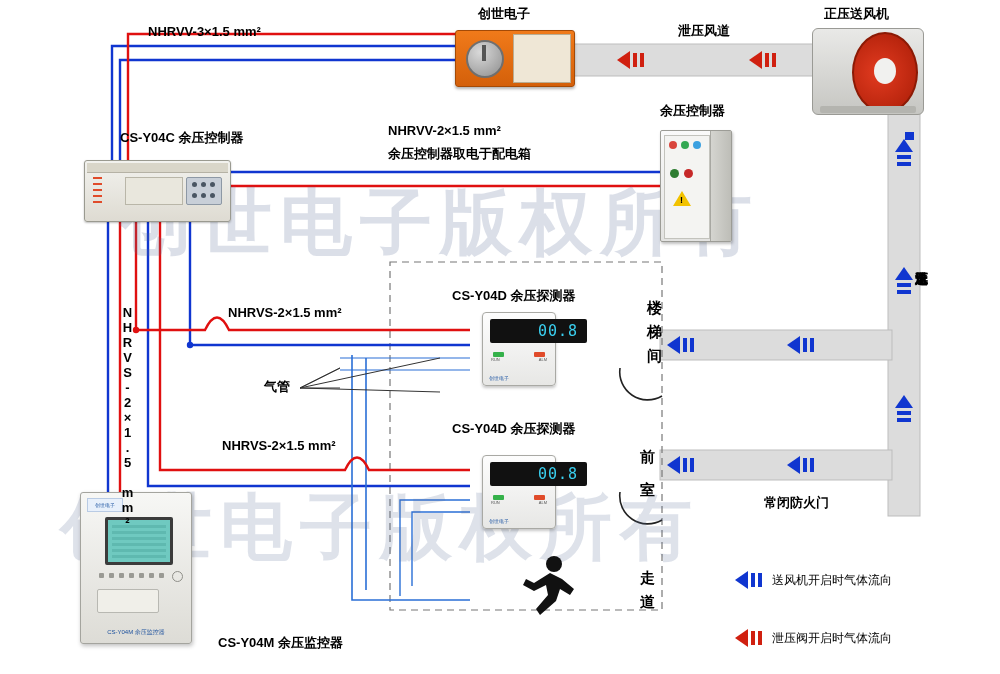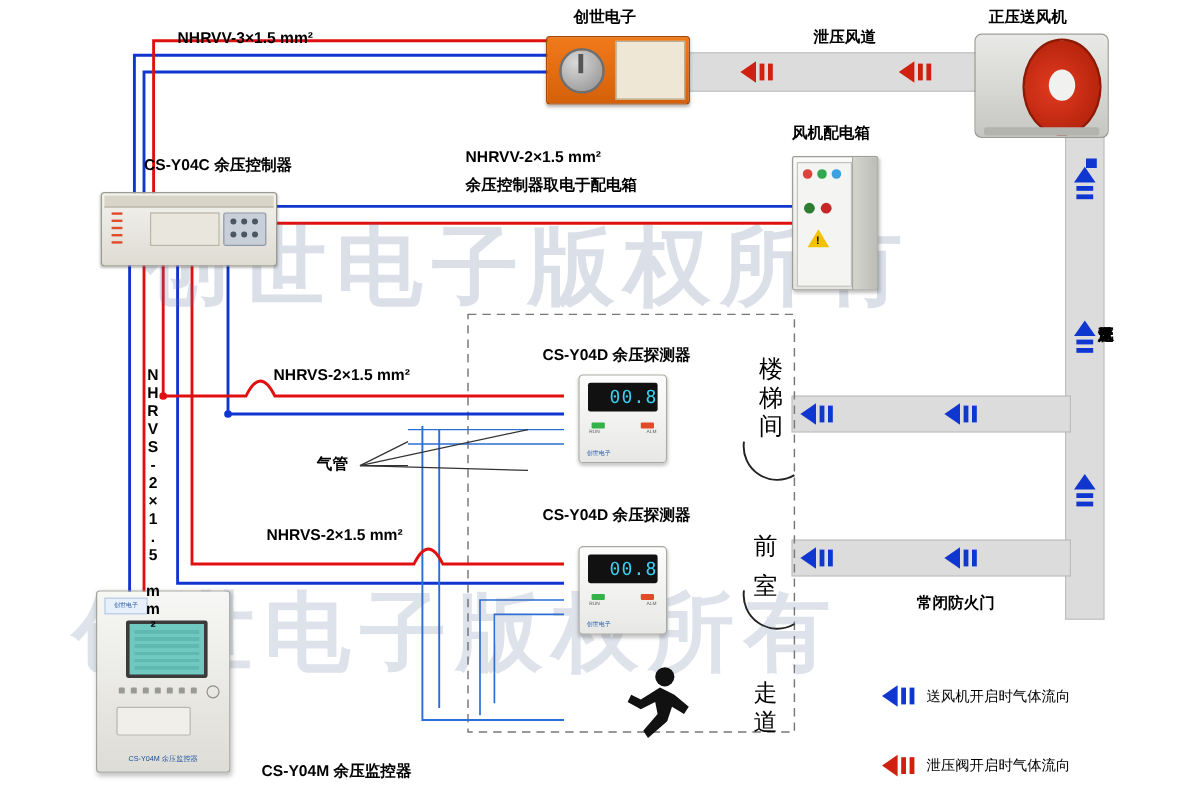--- a/index.html
+++ b/index.html
@@ -4,21 +4,21 @@
 <style>
   html,body{margin:0;padding:0;}
   body{
     width:1000px;height:674px;background:#ffffff;position:relative;overflow:hidden;
     font-family:"Liberation Sans","DejaVu Sans",sans-serif;
   }
   #stage{position:absolute;left:0;top:0;width:1000px;height:674px;}
   svg.layer{position:absolute;left:0;top:0;width:1000px;height:674px;}
   .lbl{position:absolute;color:#000;font-size:13px;white-space:nowrap;}
   .lbl.b{font-weight:bold;}
-  .big{font-size:20px;font-weight:normal;letter-spacing:1px;}
+  .big{font-size:15px;font-weight:bold;letter-spacing:1px;margin-left:12px;}
   .vert{writing-mode:vertical-rl;text-orientation:upright;}
   .watermark{
     position:absolute;left:120px;top:175px;width:760px;
     font-size:72px;font-weight:bold;color:rgba(90,110,150,0.22);
     letter-spacing:8px;white-space:nowrap;pointer-events:none;
   }
   .watermark2{
     position:absolute;left:60px;top:480px;width:900px;
     font-size:72px;font-weight:bold;color:rgba(90,110,150,0.20);
     letter-spacing:8px;white-space:nowrap;pointer-events:none;
@@ -58,21 +58,21 @@
   #fan{left:812px;top:28px;width:110px;height:85px;}
   #fan .body{position:absolute;left:0;top:0;width:110px;height:85px;background:linear-gradient(180deg,#e9e9e7,#c6c6c2);
              border:1px solid #9a9a95;border-radius:6px;}
   #fan .mouth{position:absolute;left:40px;top:4px;width:62px;height:77px;border-radius:50%/50%;background:radial-gradient(ellipse at 40% 50%,#e23b20,#a81c06);border:2px solid #8c1a05;}
   #fan .hub{position:absolute;left:62px;top:30px;width:22px;height:26px;border-radius:50%;background:#f1f1ef;}
   #fan .foot{position:absolute;left:8px;top:78px;width:96px;height:7px;background:#b4b4af;border-radius:2px;}
   
   .detector{width:72px;height:72px;background:linear-gradient(180deg,#fdfdfd,#e7e7e5);
             border:1px solid #a9a9a4;border-radius:4px;box-shadow:0 2px 3px rgba(0,0,0,.22);}
   .detector .disp{position:absolute;left:7px;top:6px;width:58px;height:24px;background:#111;border-radius:2px;
-                  color:#3ad0f0;font-family:"DejaVu Sans Mono",monospace;font-size:15px;text-align:right;line-height:24px;letter-spacing:1px;}
+                  color:#3ad0f0;font-family:"DejaVu Sans Mono",monospace;font-size:15px;text-align:center;line-height:24px;letter-spacing:1px;padding-left:39px;}
   .detector .leds{position:absolute;left:8px;top:36px;width:56px;height:12px;}
   .detector .leds i{position:absolute;width:11px;height:5px;border-radius:1px;top:3px;}
   .detector .leds .g{left:2px;background:#35b14a;}
   .detector .leds .r{right:2px;background:#e04b2a;}
   .detector .leds em{position:absolute;font-style:normal;font-size:4px;color:#555;top:8px;}
   .detector .brand{position:absolute;left:6px;bottom:4px;font-size:5px;color:#2b5fa8;}
   #det1{left:482px;top:312px;}
   #det2{left:482px;top:455px;}
   
   #monitor{left:80px;top:492px;width:110px;height:150px;background:linear-gradient(180deg,#f7f7f5,#dddcd6);
@@ -313,21 +313,21 @@
   </svg>
 
   <div class="lbl b" style="left:148px;top:24px;">NHRVV-3×1.5 mm²</div>
   <div class="lbl b" style="left:478px;top:5px;">创世电子</div>
   <div class="lbl b" style="left:662px;top:22px;margin-left:16px;">泄压风道</div>
   <div class="lbl b" style="left:824px;top:5px;">正压送风机</div>
 
   <div class="lbl b" style="left:120px;top:129px;">CS-Y04C 余压控制器</div>
   <div class="lbl b" style="left:388px;top:123px;">NHRVV-2×1.5 mm²</div>
   <div class="lbl b" style="left:388px;top:145px;">余压控制器取电于配电箱</div>
-  <div class="lbl b" style="left:660px;top:102px;">风机配电箱</div>
+  <div class="lbl b" style="left:660px;top:102px;">余压控制器</div>
 
   <div class="lbl b vert" style="left:120px;top:305px;">NHRVS-2×1.5 mm²</div>
 
   <div class="lbl b" style="left:228px;top:305px;">NHRVS-2×1.5 mm²</div>
   <div class="lbl b" style="left:222px;top:438px;">NHRVS-2×1.5 mm²</div>
 
   <div class="lbl b" style="left:452px;top:287px;">CS-Y04D 余压探测器</div>
   <div class="lbl b" style="left:452px;top:420px;">CS-Y04D 余压探测器</div>
 
   <div class="lbl b" style="left:264px;top:378px;">气管</div>

